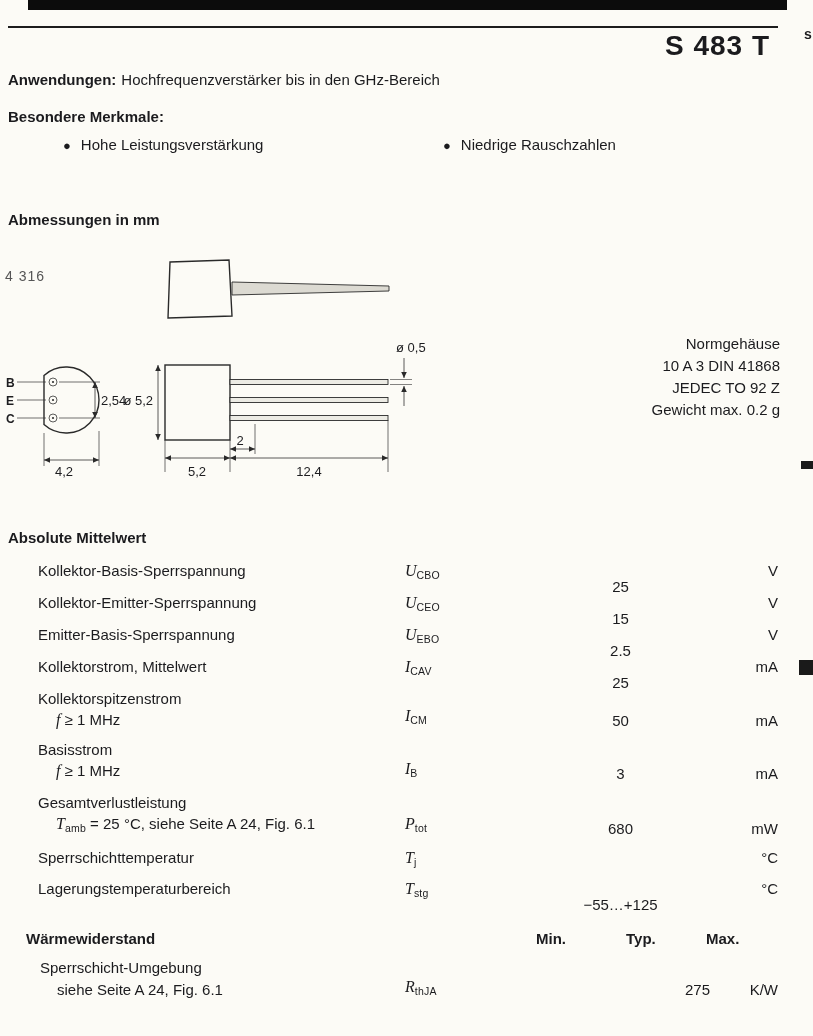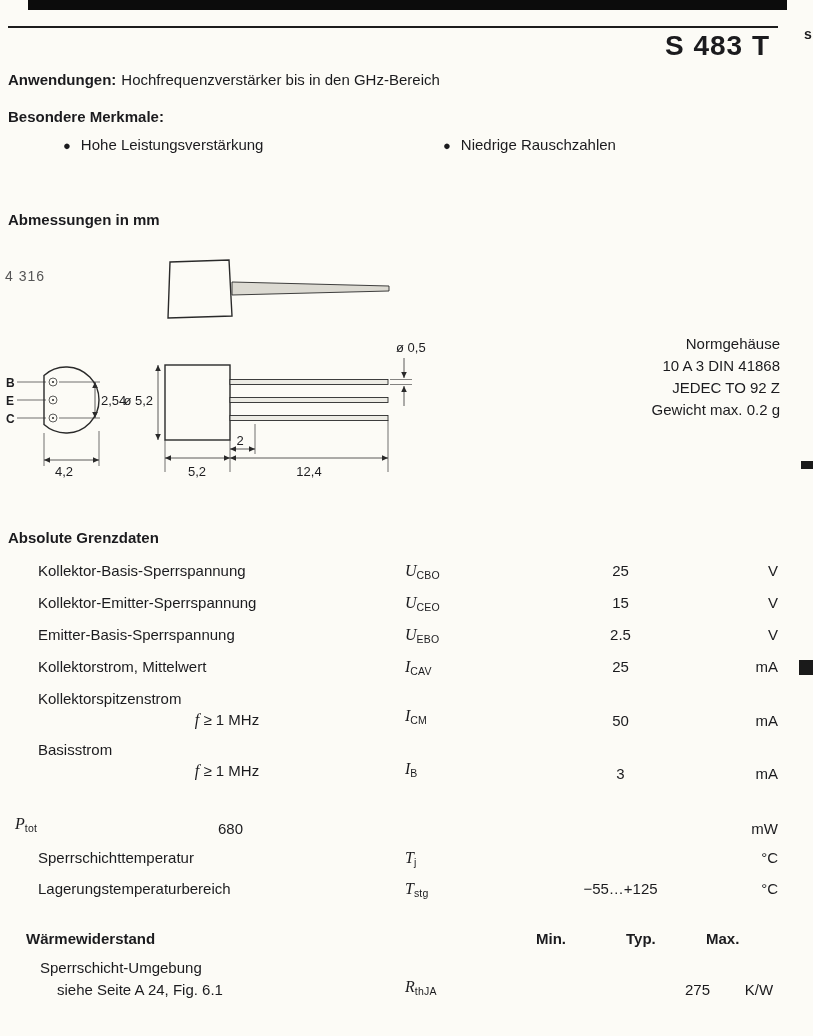--- a/index.html
+++ b/index.html
@@ -31,23 +31,23 @@
   .drawing { position:absolute; left:0; top:248px; }
   .case-info { position:absolute; right:33px; top:333px; text-align:right; line-height:22px; }
 
   .print-mark { position:absolute; background:#1a1a1a; }
 
   .sec-head { position:absolute; left:8px; font-weight:700; }
 
   .table { position:absolute; left:8px; top:556px; width:770px; padding-top:4px; }
   .trow { display:flex; align-items:flex-start; line-height:21px; }
   .c-label { width:390px; padding-left:30px; }
-  .cond { padding-left:18px;text-align:center; }
+  .cond { padding-left:18px; }
   .c-sym { width:140px; padding-left:7px; }
-  .c-val { width:165px; text-align:center; }
+  .c-val { width:165px; text-align:center;margin-top:16px; }
   .c-unit { flex:1; text-align:right; }
   .two .c-sym, .two .c-val, .two .c-unit { align-self:flex-end; padding-bottom:8px; }
 
   .sy { font-family:"Liberation Serif", serif; font-style:italic; font-size:16px; }
   .sb { font-size:10.5px; font-style:normal; vertical-align:-3px; letter-spacing:.2px; }
 
   .th-col { position:absolute; top:930px; font-weight:700;margin-left:18px; }
   .th-item { position:absolute; }
 </style>
 </head>
@@ -138,21 +138,21 @@
   <div class="case-info">
     <div>Normgehäuse</div>
     <div>10 A 3 DIN 41868</div>
     <div>JEDEC TO 92 Z</div>
     <div>Gewicht max. 0.2 g</div>
   </div>
 
   <div class="print-mark" style="left:801px; top:461px; width:12px; height:8px;"></div>
   <div class="print-mark" style="left:799px; top:660px; width:14px; height:15px;"></div>
 
-  <div class="sec-head" style="top:529px">Absolute Grenzdaten</div>
+  <div class="sec-head" style="top:529px">Absolute Mittelwert</div>
 
   <div class="table">
 
     <div class="trow" style="height:32px">
       <div class="c-label">Kollektor-Basis-Sperrspannung</div>
       <div class="c-sym"><i class="sy">U</i><sub class="sb">CBO</sub></div>
       <div class="c-val">25</div>
       <div class="c-unit">V</div>
     </div>
 
@@ -191,20 +191,24 @@
       <div class="c-label">
         <div>Basisstrom</div>
         <div class="cond"><i class="sy">f</i><sub class="sb"></sub><span> ≥ 1 MHz</span></div>
       </div>
       <div class="c-sym"><i class="sy">I</i><sub class="sb">B</sub></div>
       <div class="c-val">3</div>
       <div class="c-unit">mA</div>
     </div>
 
     <div class="trow two" style="height:55px">
+      <div class="c-label">
+        <div>Gesamtverlustleistung</div>
+        <div class="cond"><i class="sy">T</i><sub class="sb">amb</sub><span> = 25 °C, siehe Seite A 24, Fig. 6.1</span></div>
+      </div>
       <div class="c-sym"><i class="sy">P</i><sub class="sb">tot</sub></div>
       <div class="c-val">680</div>
       <div class="c-unit">mW</div>
     </div>
 
     <div class="trow" style="height:31px">
       <div class="c-label">Sperrschichttemperatur</div>
       <div class="c-sym"><i class="sy">T</i><sub class="sb">j</sub></div>
       <div class="c-unit">°C</div>
     </div>
@@ -220,15 +224,15 @@
 
   <div class="th-col" style="left:8px">Wärmewiderstand</div>
   <div class="th-col" style="left:518px">Min.</div>
   <div class="th-col" style="left:608px">Typ.</div>
   <div class="th-col" style="left:688px">Max.</div>
 
   <div class="th-item" style="left:40px; top:959px">Sperrschicht-Umgebung</div>
   <div class="th-item" style="left:57px; top:981px">siehe Seite A 24, Fig. 6.1</div>
   <div class="th-item" style="left:405px; top:978px"><i class="sy">R</i><sub class="sb">thJA</sub></div>
   <div class="th-item" style="left:670px; top:981px; width:55px; text-align:center">275</div>
-  <div class="th-item" style="left:740px; top:981px; width:38px; text-align:center">K/W</div>
+  <div class="th-item" style="left:740px; top:981px; width:38px; text-align:right">K/W</div>
 
 </div>
 
 </body></html>

